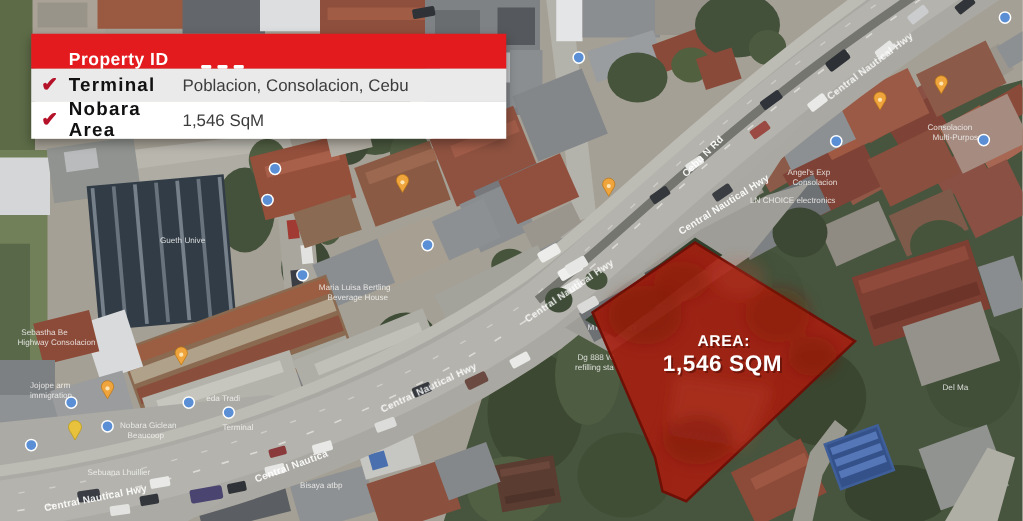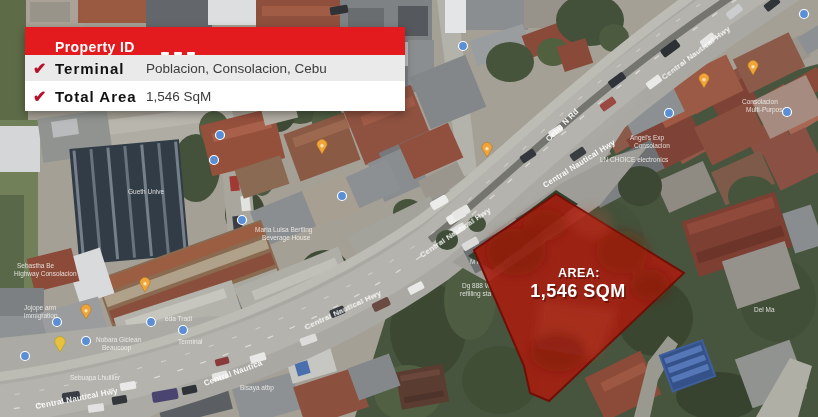--- a/index.html
+++ b/index.html
@@ -393,17 +393,17 @@
           <i></i>
         </span>
       </div>
   <div class="row r2">
         <span class="chk">✔</span>
         <span class="lbl">Terminal</span>
         <span class="val">Poblacion, Consolacion, Cebu</span>
       </div>
   <div class="row r3">
         <span class="chk">✔</span>
-        <span class="lbl">Total Area</span>
+        <span class="lbl">Nobara Area</span>
         <span class="val">1,546 SqM</span>
       </div>
 </div>
 </div>
 
 </body></html>

